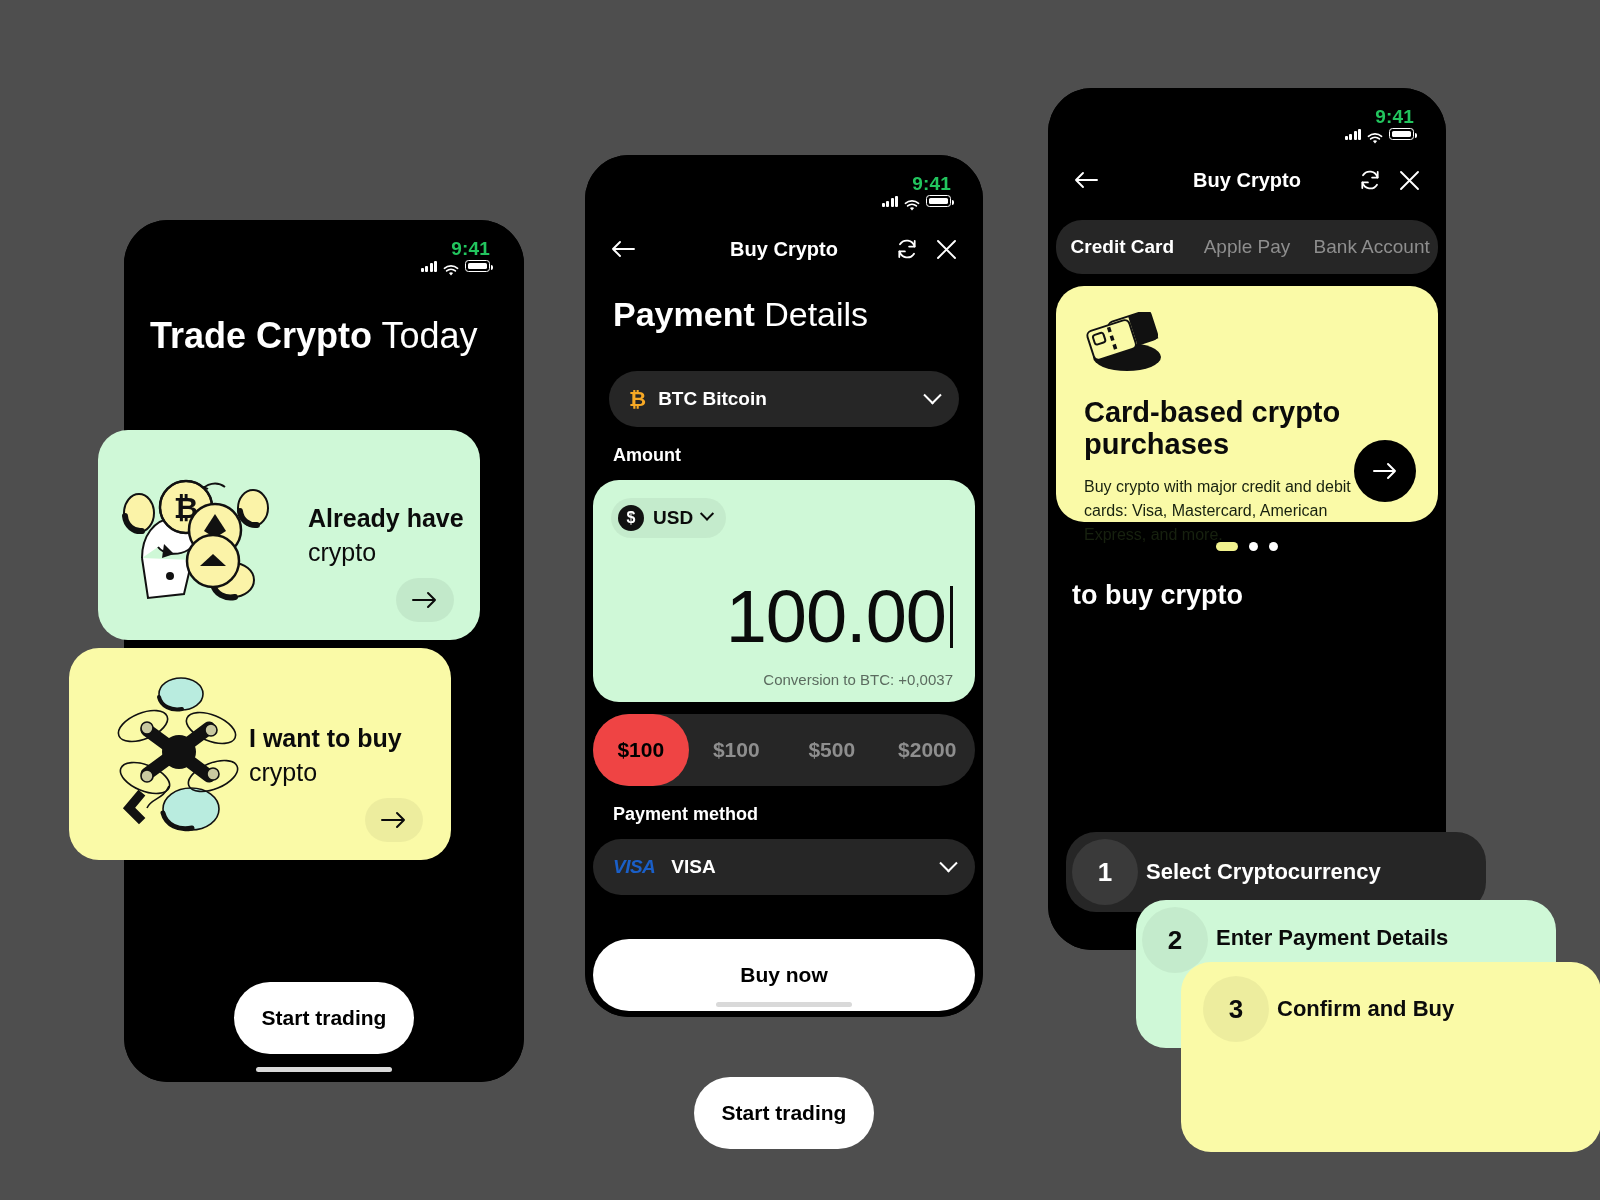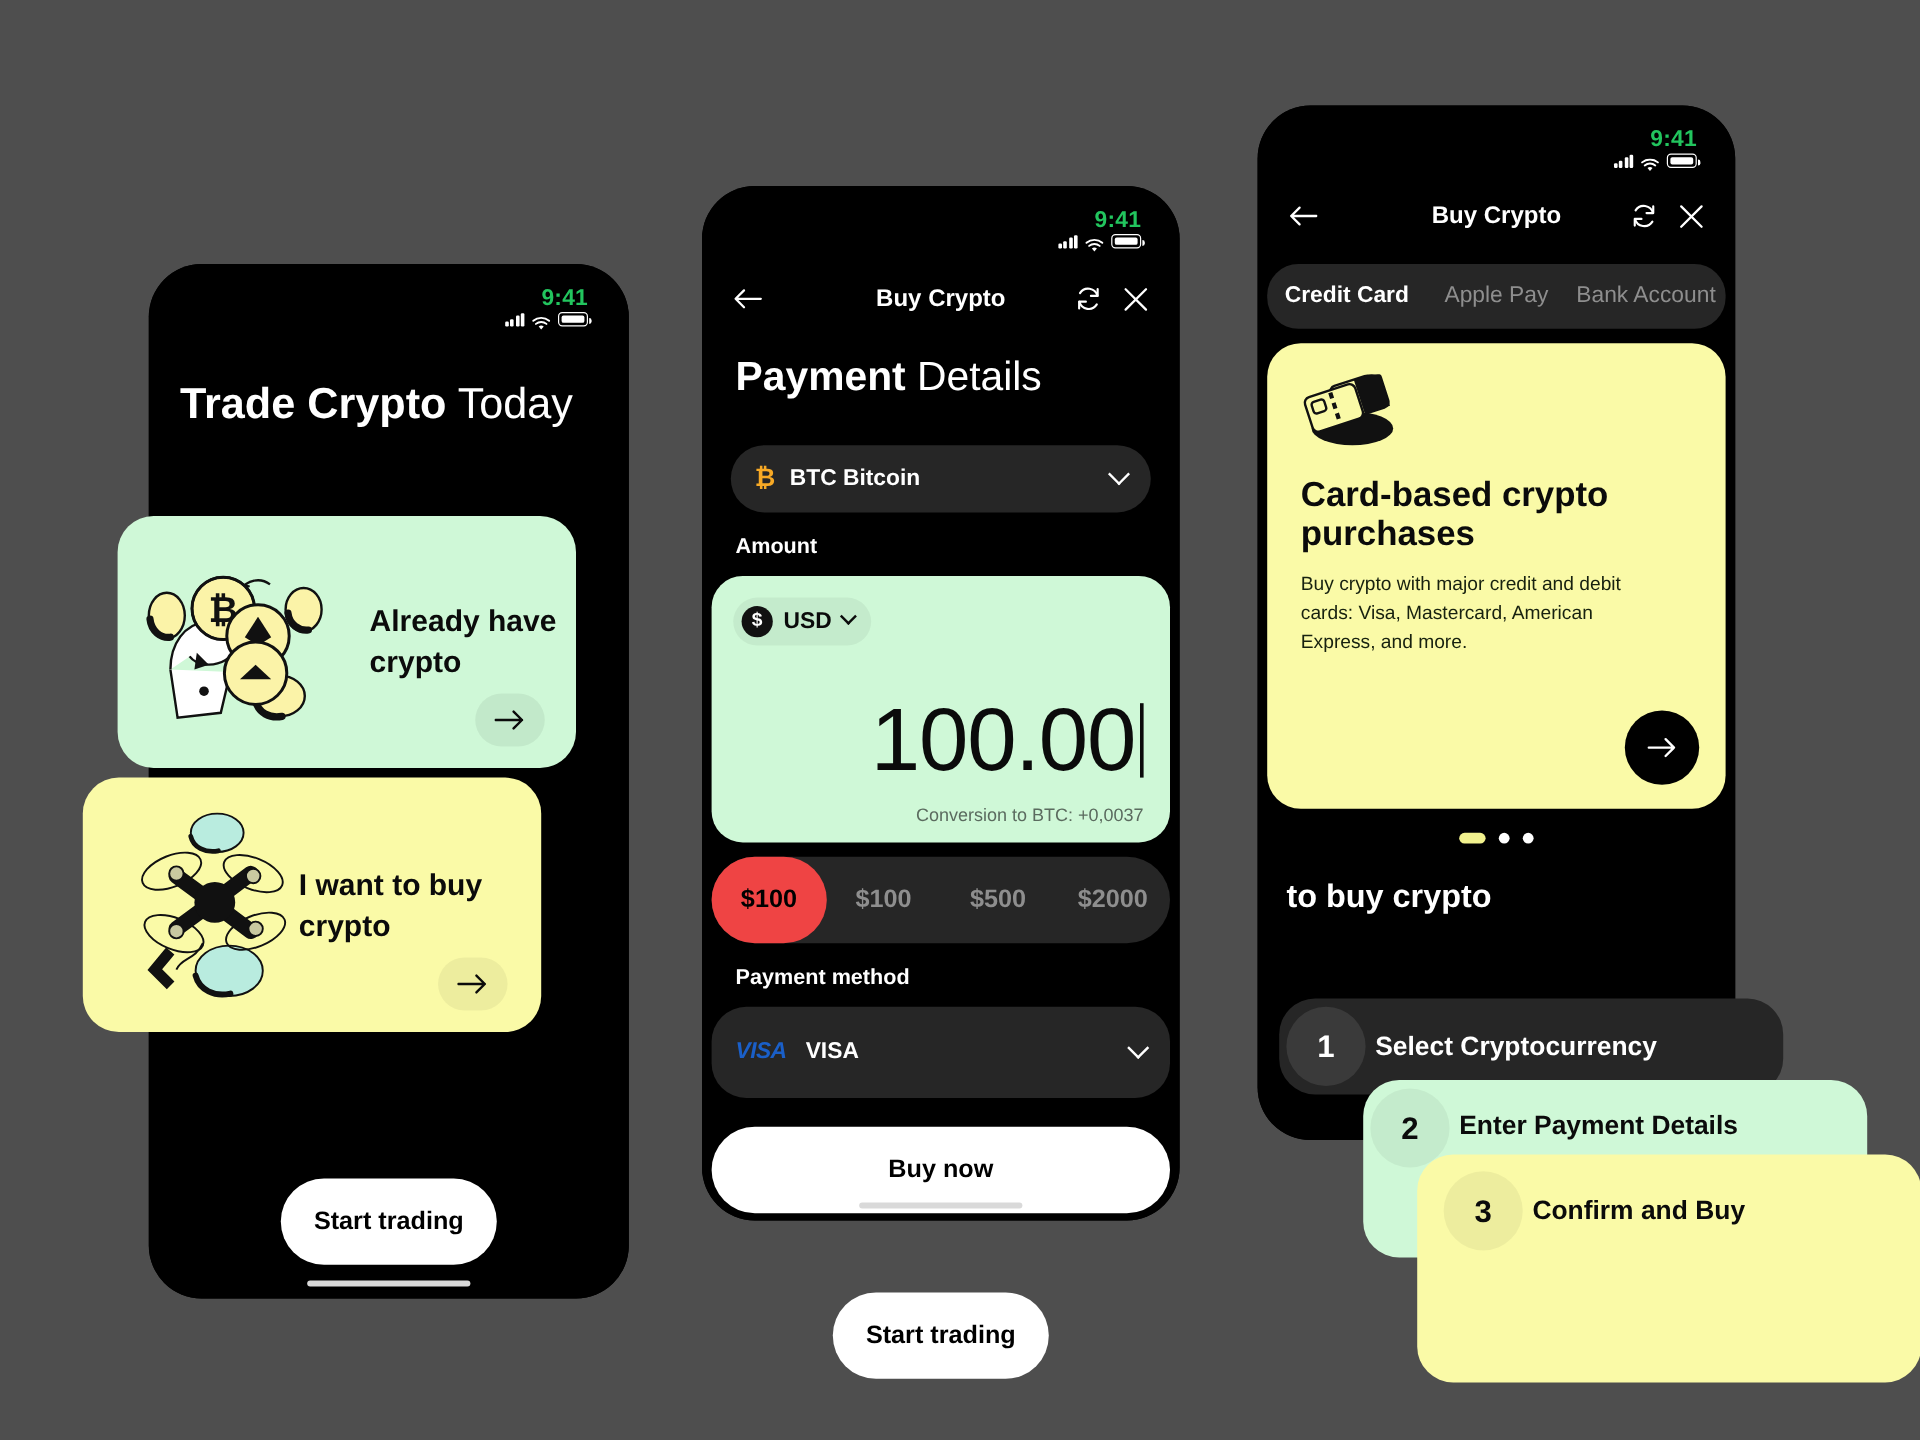--- a/index.html
+++ b/index.html
@@ -70,21 +70,21 @@
   .p1-title b{ font-weight:800; }
 
   .opt-card{
     position:absolute; border-radius:30px; padding:0;
     display:block;
   }
   .opt-card .opt-title{
     position:absolute; font-size:25px; font-weight:800; color:#0b0b0b; line-height:1.18;
   }
   .opt-card .opt-sub{
-    position:absolute; font-size:25px; font-weight:700; color:#0b0b0b;
+    position:absolute; font-size:25px; font-weight:400; color:#0b0b0b;
   }
   .opt-arrow{
     position:absolute; width:58px; height:44px; border-radius:22px;
     display:flex; align-items:center; justify-content:center;
   }
   #card-have{
     left:-26px; top:210px; width:382px; height:210px;
     background:#cff8d7;
   }
   #card-have .opt-title{ left:210px; top:74px; }
@@ -152,21 +152,21 @@
   .chips{
     margin:12px 8px 0 8px; background:#262626; border-radius:36px; height:72px;
     display:flex; align-items:center;
   }
   .chip{
     flex:1; text-align:center; color:#8e8e8e; font-size:21px; font-weight:700; cursor:pointer;
     height:100%; display:flex; align-items:center; justify-content:center;
   }
   .chip.active{ background:#ef4444; color:#000; border-radius:36px; }
   .pay-row{
-    margin:14px 8px 0 8px; height:76px; background:#262626; border-radius:29px;
+    margin:14px 8px 0 8px; height:56px; background:#262626; border-radius:29px;
     display:flex; align-items:center; padding:0 20px; color:#fff; cursor:pointer;
   }
   .visa-logo{
     font-style:italic; font-weight:800; font-size:19px; color:#1a5fc8; margin-right:16px;
     letter-spacing:-.5px;
   }
   .pay-row .label{ flex:1; font-size:19px; font-weight:600; }
   #p2-buynow{
     position:absolute; left:8px; right:8px; bottom:6px; height:72px;
     font-size:21px; border-radius:36px;
@@ -181,21 +181,21 @@
   #phone3 .statusbar{ padding:18px 32px 0 32px; font-size:19px; }
   #phone3 .navbar{ margin-top:20px; padding:0 26px; height:40px; position:relative; }
   #phone3 .nav-title{ font-size:20px; }
   .tabs{
     margin:20px 8px 0 8px; background:#262626; border-radius:26px; height:54px;
     display:flex; align-items:center; padding:0 4px;
   }
   .tab{ flex:1; text-align:center; font-size:19px; color:#8e8e8e; cursor:pointer; white-space:nowrap; }
   .tab.active{ color:#fff; font-weight:800; }
   .promo{
-    margin:12px 8px 0 8px; background:#fafaa7; border-radius:28px; height:388px;
+    margin:12px 8px 0 8px; background:#fafaa7; border-radius:28px; height:236px;
     position:relative; padding:26px 28px 0 28px;
   }
   .promo-title{ font-size:29px; font-weight:800; color:#0b0b0b; line-height:1.12; margin-top:14px; }
   .promo-body{ font-size:16px; color:#17210f; line-height:1.5; margin-top:14px; width:305px; }
   .promo-arrow{
     position:absolute; right:22px; bottom:20px; width:62px; height:62px; border-radius:50%;
     background:#000; display:flex; align-items:center; justify-content:center; cursor:pointer;
   }
   .dots{ display:flex; align-items:center; justify-content:center; gap:11px; margin-top:20px; }
   .dots .d{ width:9px; height:9px; border-radius:50%; background:#fff; }

